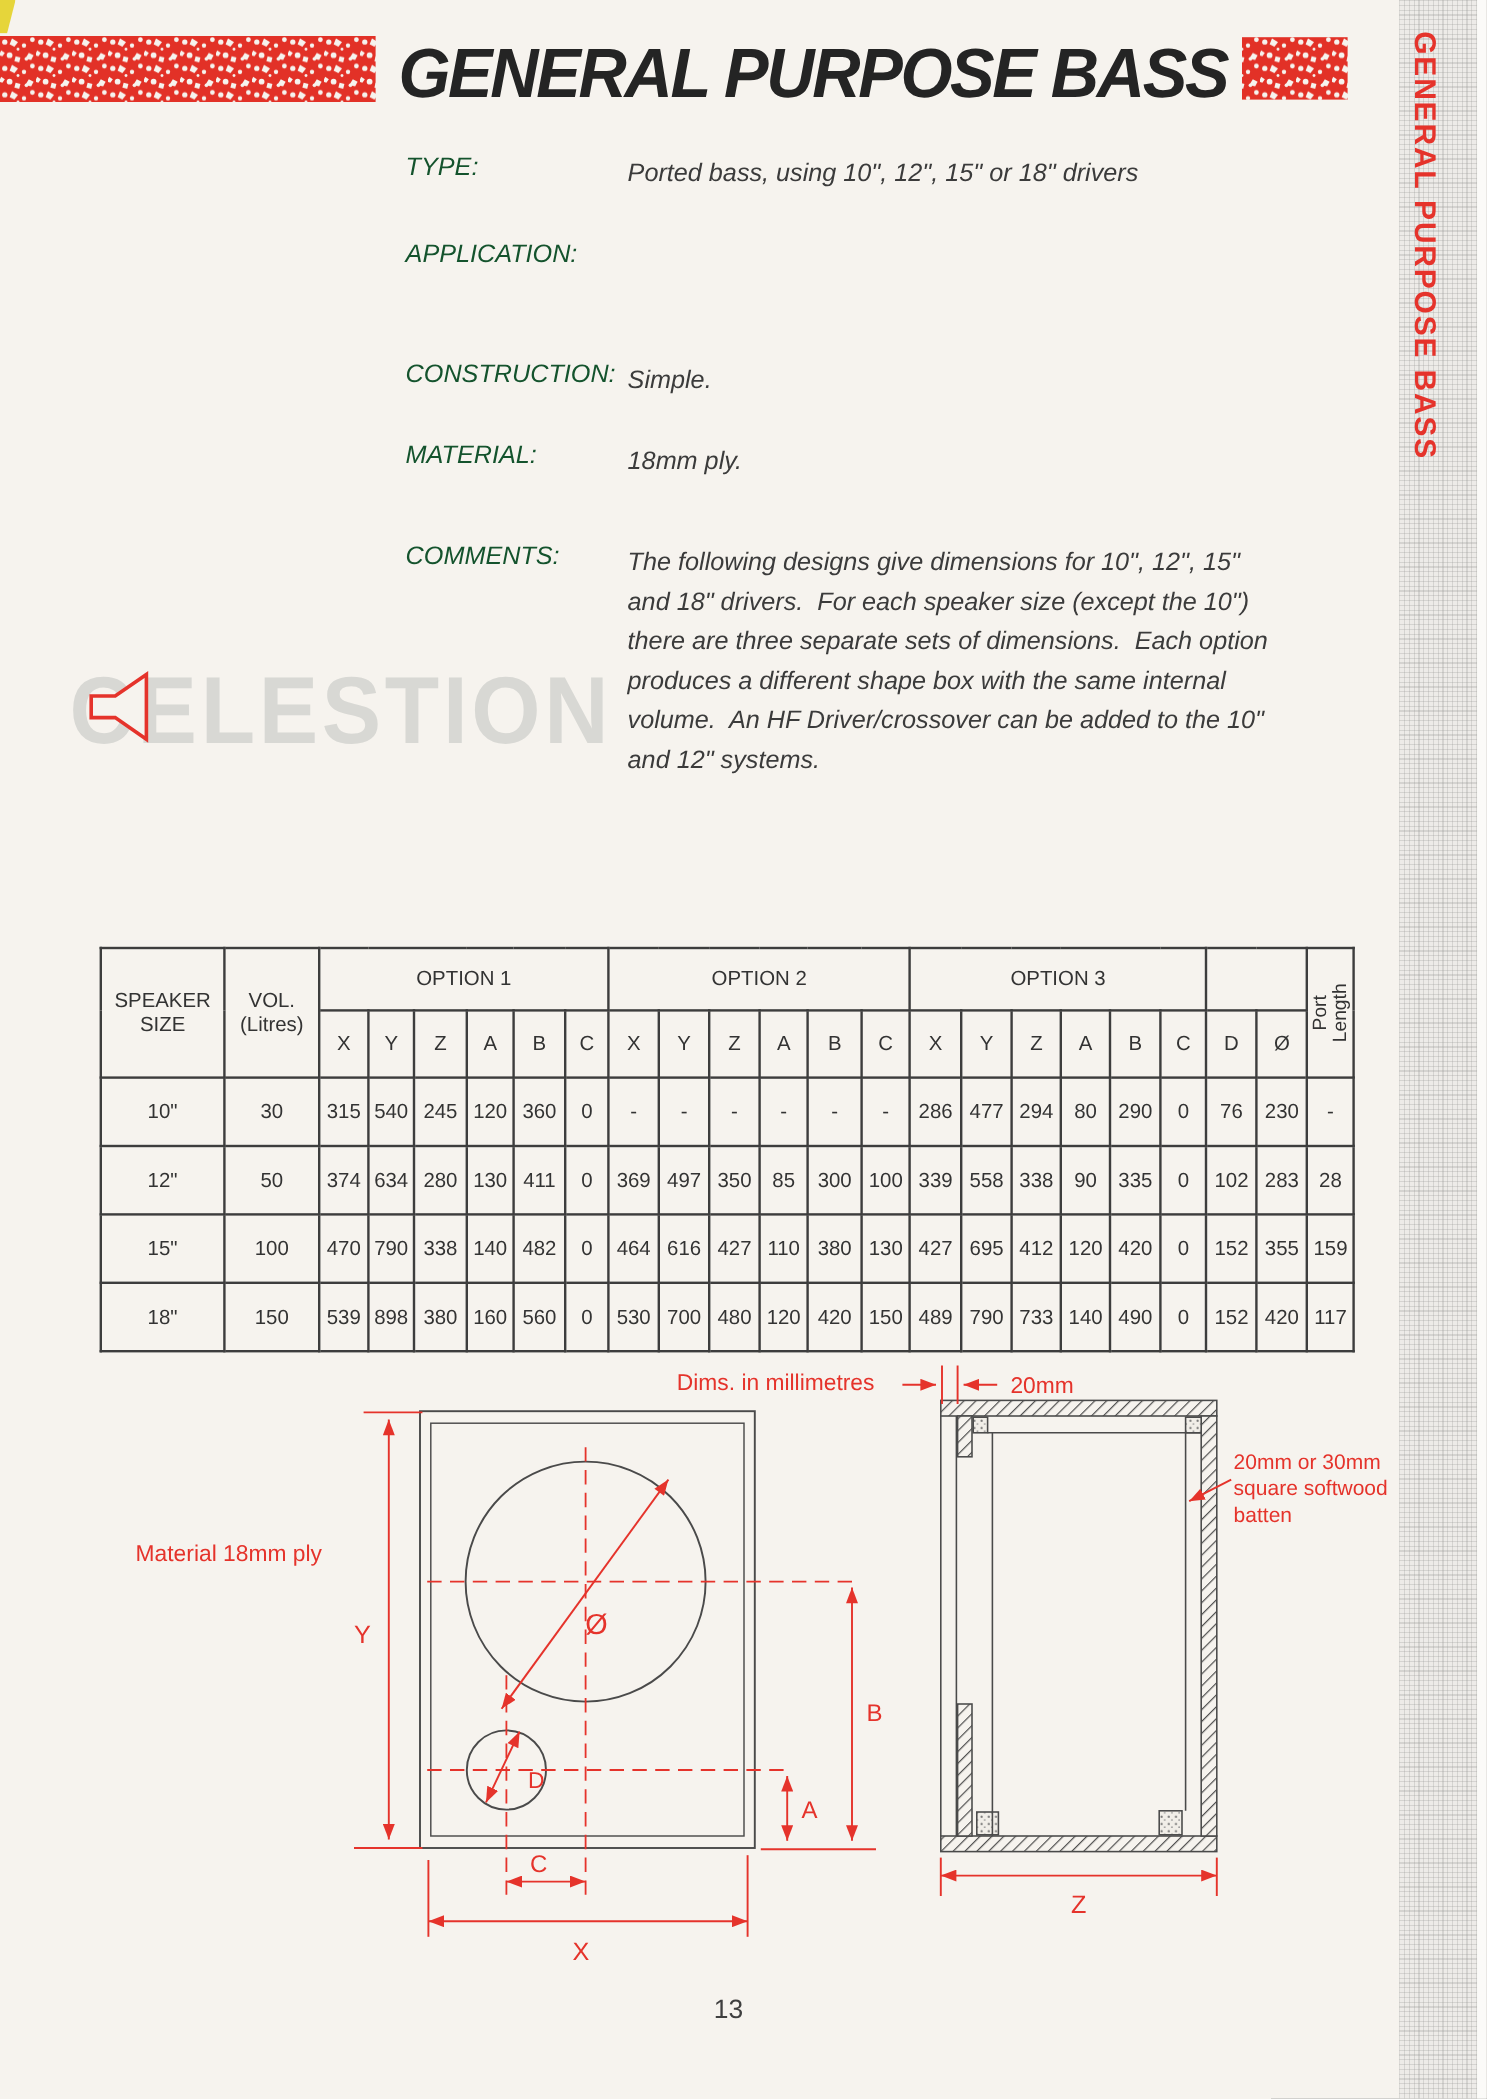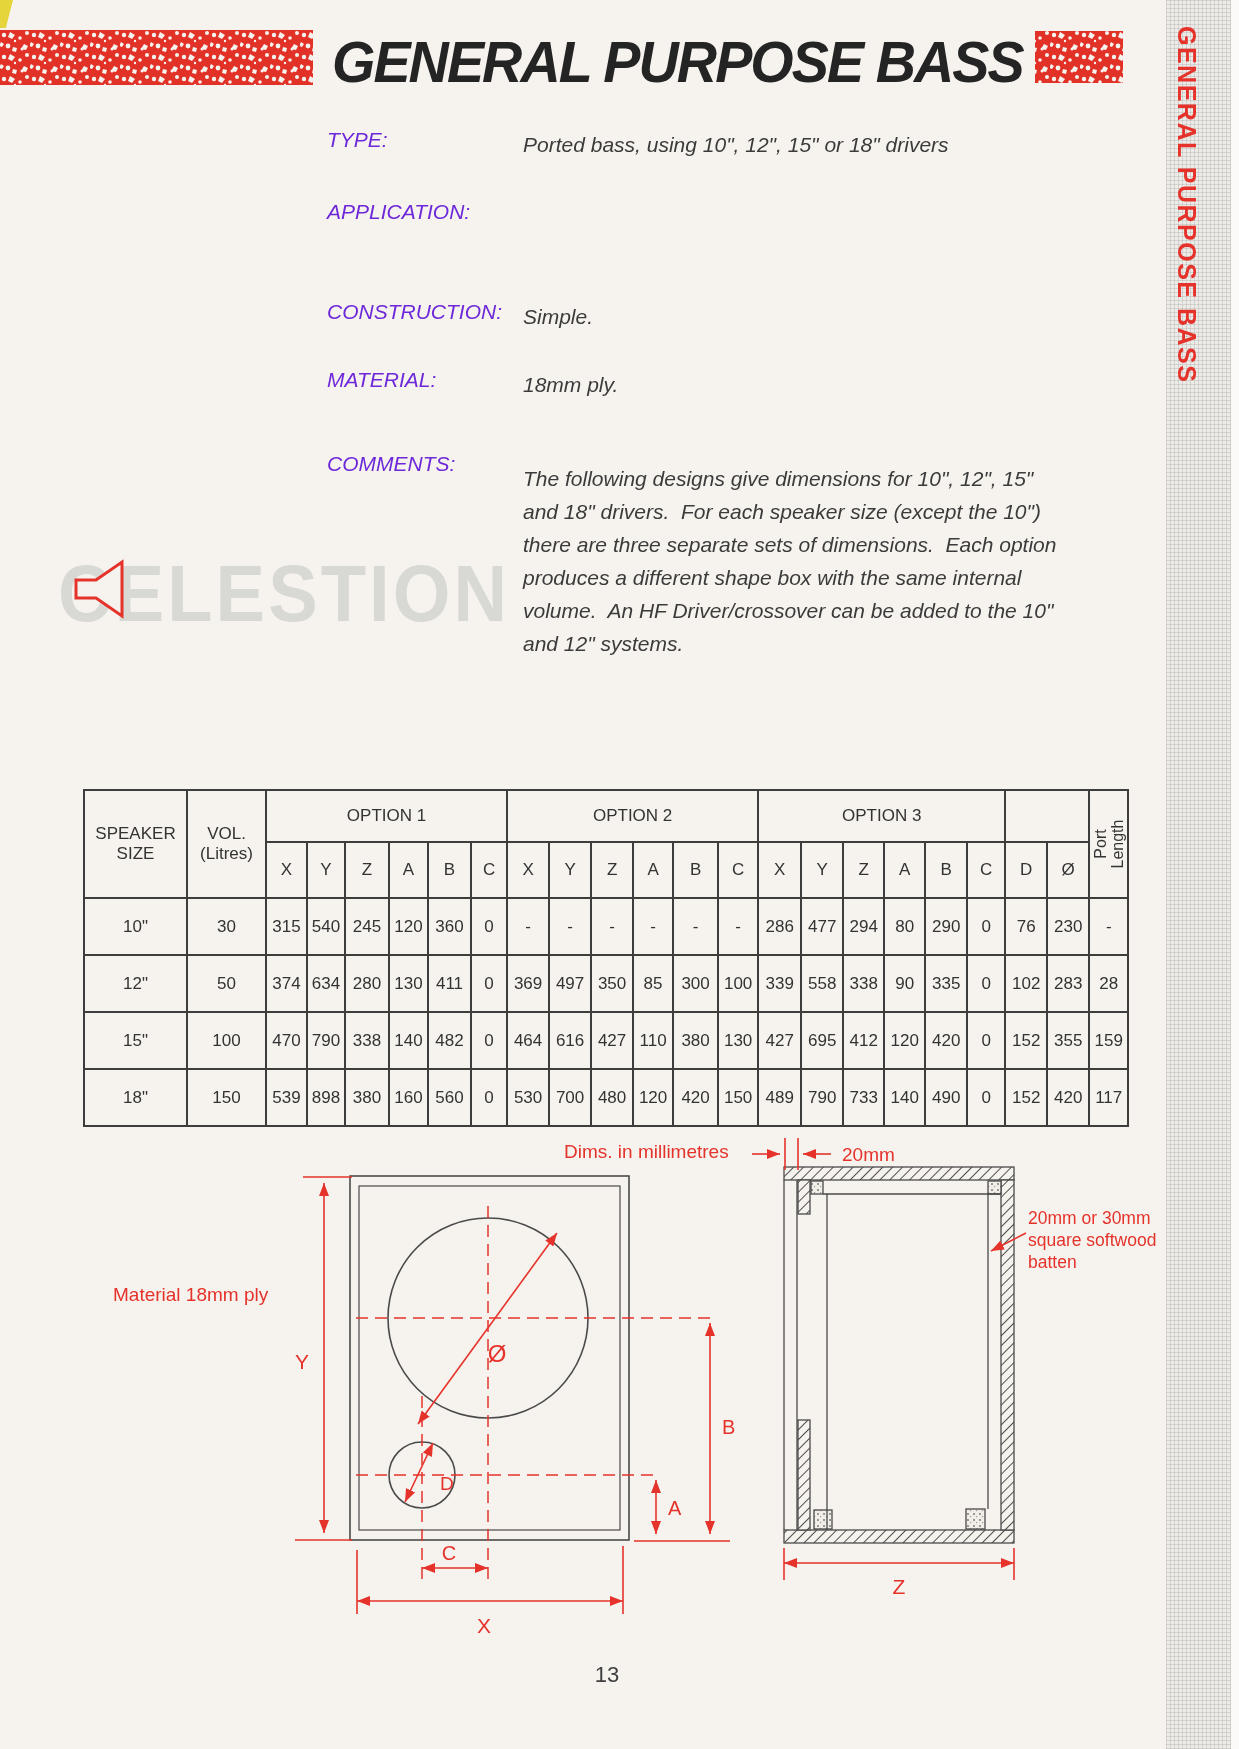--- a/index.html
+++ b/index.html
@@ -13,21 +13,21 @@
   .page-title{position:absolute;left:332px;top:28px;font-size:58px;font-weight:bold;font-style:italic;
         letter-spacing:-2px;color:#242424;transform:scaleX(.96);transform-origin:left top;white-space:nowrap;}
   
   .side-strip{position:absolute;left:1166px;top:0;width:65px;height:1749px;background-color:#edebe8;
         background-image:repeating-linear-gradient(0deg,rgba(150,150,148,.28) 0 1px,transparent 1px 4px),
                          repeating-linear-gradient(90deg,rgba(150,150,148,.28) 0 1px,transparent 1px 4px);}
   .side-strip-edge{position:absolute;left:1231px;top:0;width:8px;height:1749px;background:#fbfaf8;}
   .side-label{position:absolute;left:1172px;top:26px;writing-mode:vertical-rl;font-weight:bold;
         font-size:25px;letter-spacing:1.5px;color:#e5332b;white-space:nowrap;}
   
-  .spec-label{position:absolute;left:327px;font-style:italic;font-size:21px;color:#6d28d9;}
+  .spec-label{position:absolute;left:338px;font-style:italic;font-size:21px;color:#14532d;}
   .spec-value{position:absolute;left:523px;font-style:italic;font-size:21px;color:#3b3b3b;
         line-height:33px;white-space:pre;}
   
   .watermark{position:absolute;left:58px;top:548px;font-size:72px;font-weight:bold;letter-spacing:3px;
         color:#d8d8d4;transform:scale(1.03,1.1);transform-origin:left top;white-space:nowrap;}
   .horn-icon{position:absolute;left:72px;top:556px;}
   
   .spec-table{position:absolute;left:83px;top:789px;border-collapse:collapse;table-layout:fixed;
         width:1044px;background:transparent;}
   .spec-table th,.spec-table td{border:2px solid #3d3d3d;text-align:center;vertical-align:middle;
@@ -82,21 +82,21 @@
 
   <div class="spec-label" style="top:200px">APPLICATION:</div>
 
   <div class="spec-label" style="top:300px">CONSTRUCTION:</div>
   <div class="spec-value" style="top:300px">Simple.</div>
 
   <div class="spec-label" style="top:368px">MATERIAL:</div>
   <div class="spec-value" style="top:368px">18mm ply.</div>
 
   <div class="spec-label" style="top:452px">COMMENTS:</div>
-  <div class="spec-value" style="top:462px">The following designs give dimensions for 10", 12", 15"
+  <div class="spec-value" style="top:452px">The following designs give dimensions for 10", 12", 15"
 and 18" drivers.  For each speaker size (except the 10")
 there are three separate sets of dimensions.  Each option
 produces a different shape box with the same internal
 volume.  An HF Driver/crossover can be added to the 10"
 and 12" systems.</div>
 
 
   <div class="watermark">CELESTION</div>
   <svg class="horn-icon" width="56" height="66" viewBox="0 0 56 66">
     <path d="M4,24 H24 L50,6 V60 L24,42 H4 Z" fill="#f6f3ee" stroke="#e5332b" stroke-width="3" stroke-linejoin="miter"></path>

